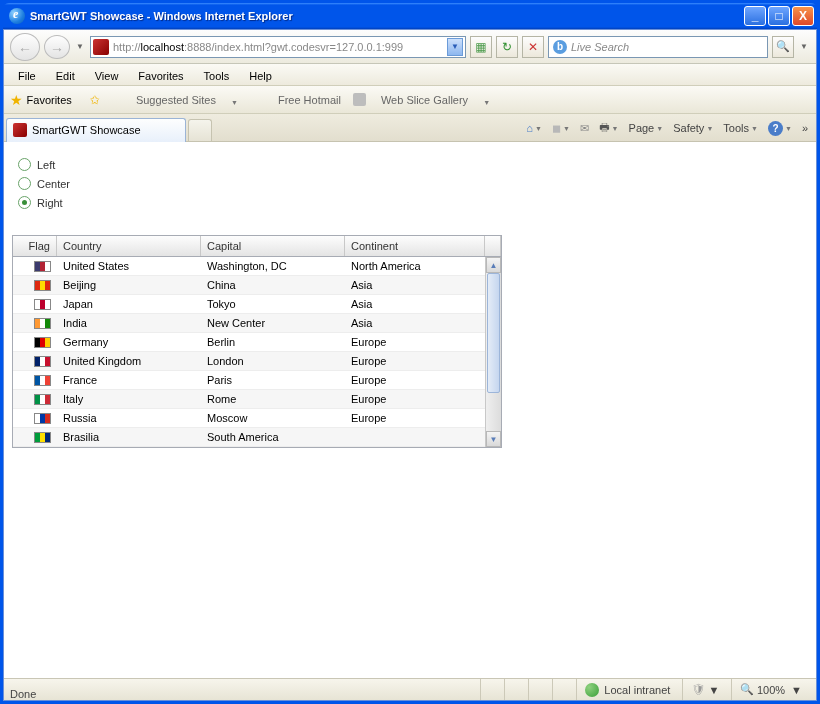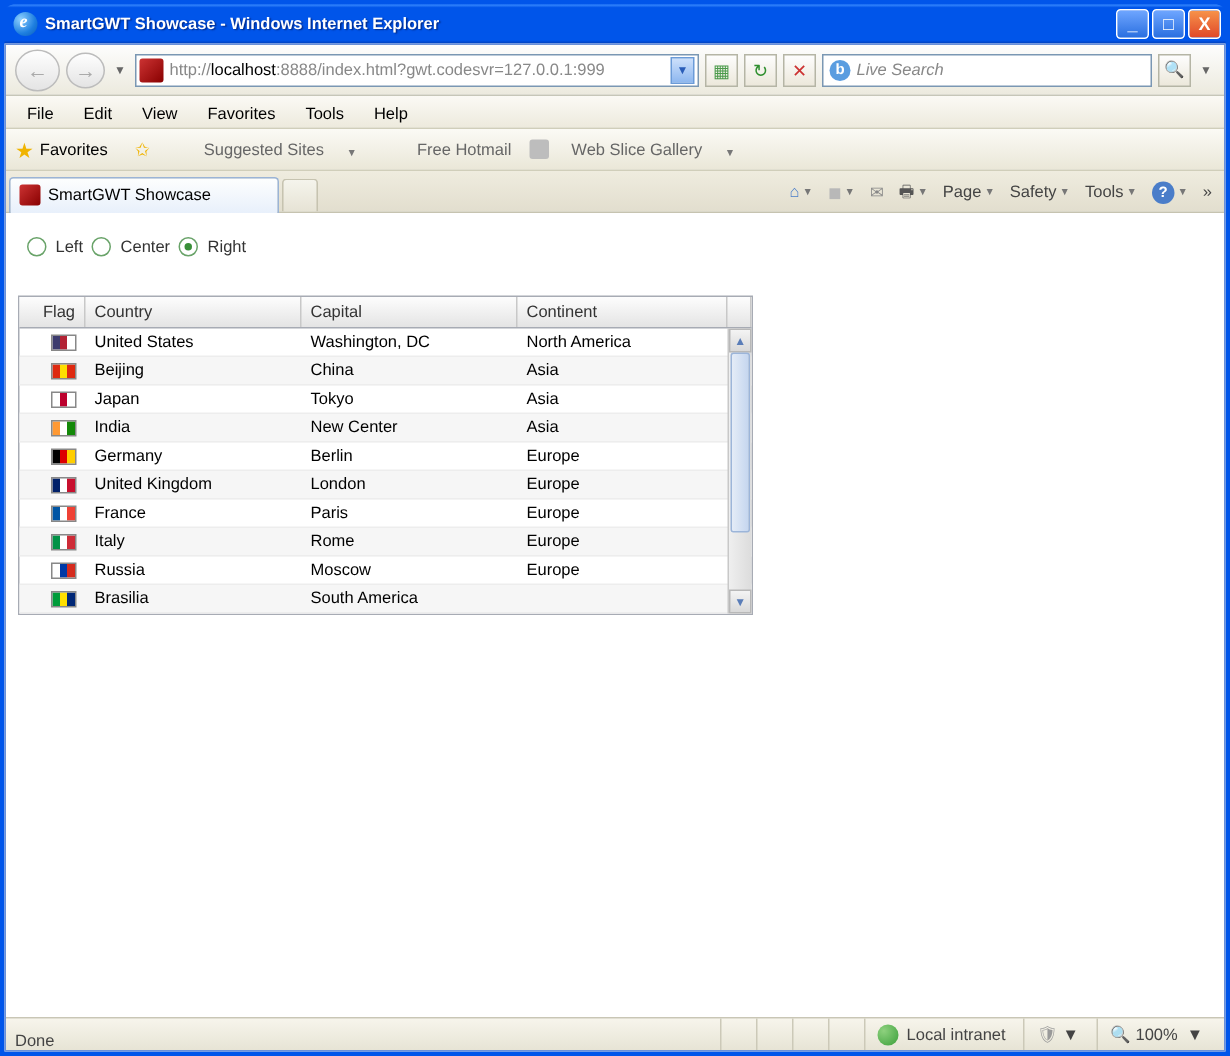--- a/index.html
+++ b/index.html
@@ -202,21 +202,21 @@
   height:22px; padding:0 4px;
   display:flex; align-items:center; gap:2px;
   cursor:pointer; color:#444;
 }
 .tb-btn .drop { font-size:7px; color:#777;}
 .chev { font-size:11px; color:#444; padding:0 4px;}
 .content {
   flex:1; background:#fff; overflow:auto; position:relative;
   padding:16px 8px;
 }
-.radio-group { display:flex; flex-direction:row; gap:6px; margin-bottom:26px; margin-left:6px;}
+.radio-group { display:flex; flex-direction:column; gap:6px; margin-bottom:26px; margin-left:6px;}
 .radio-item { display:flex; align-items:center; gap:6px; font-size:11px; color:#333; cursor:pointer;}
 .radio {
   width:13px;height:13px;border:1px solid #69a369;border-radius:50%;
   display:flex;align-items:center;justify-content:center; background:#fff;
 }
 .radio.checked::after { content:""; width:5px;height:5px;border-radius:50%;background:#398f39;}
 .grid {
   width:490px;
   border:1px solid #a7abb4;
   background:#fff;

